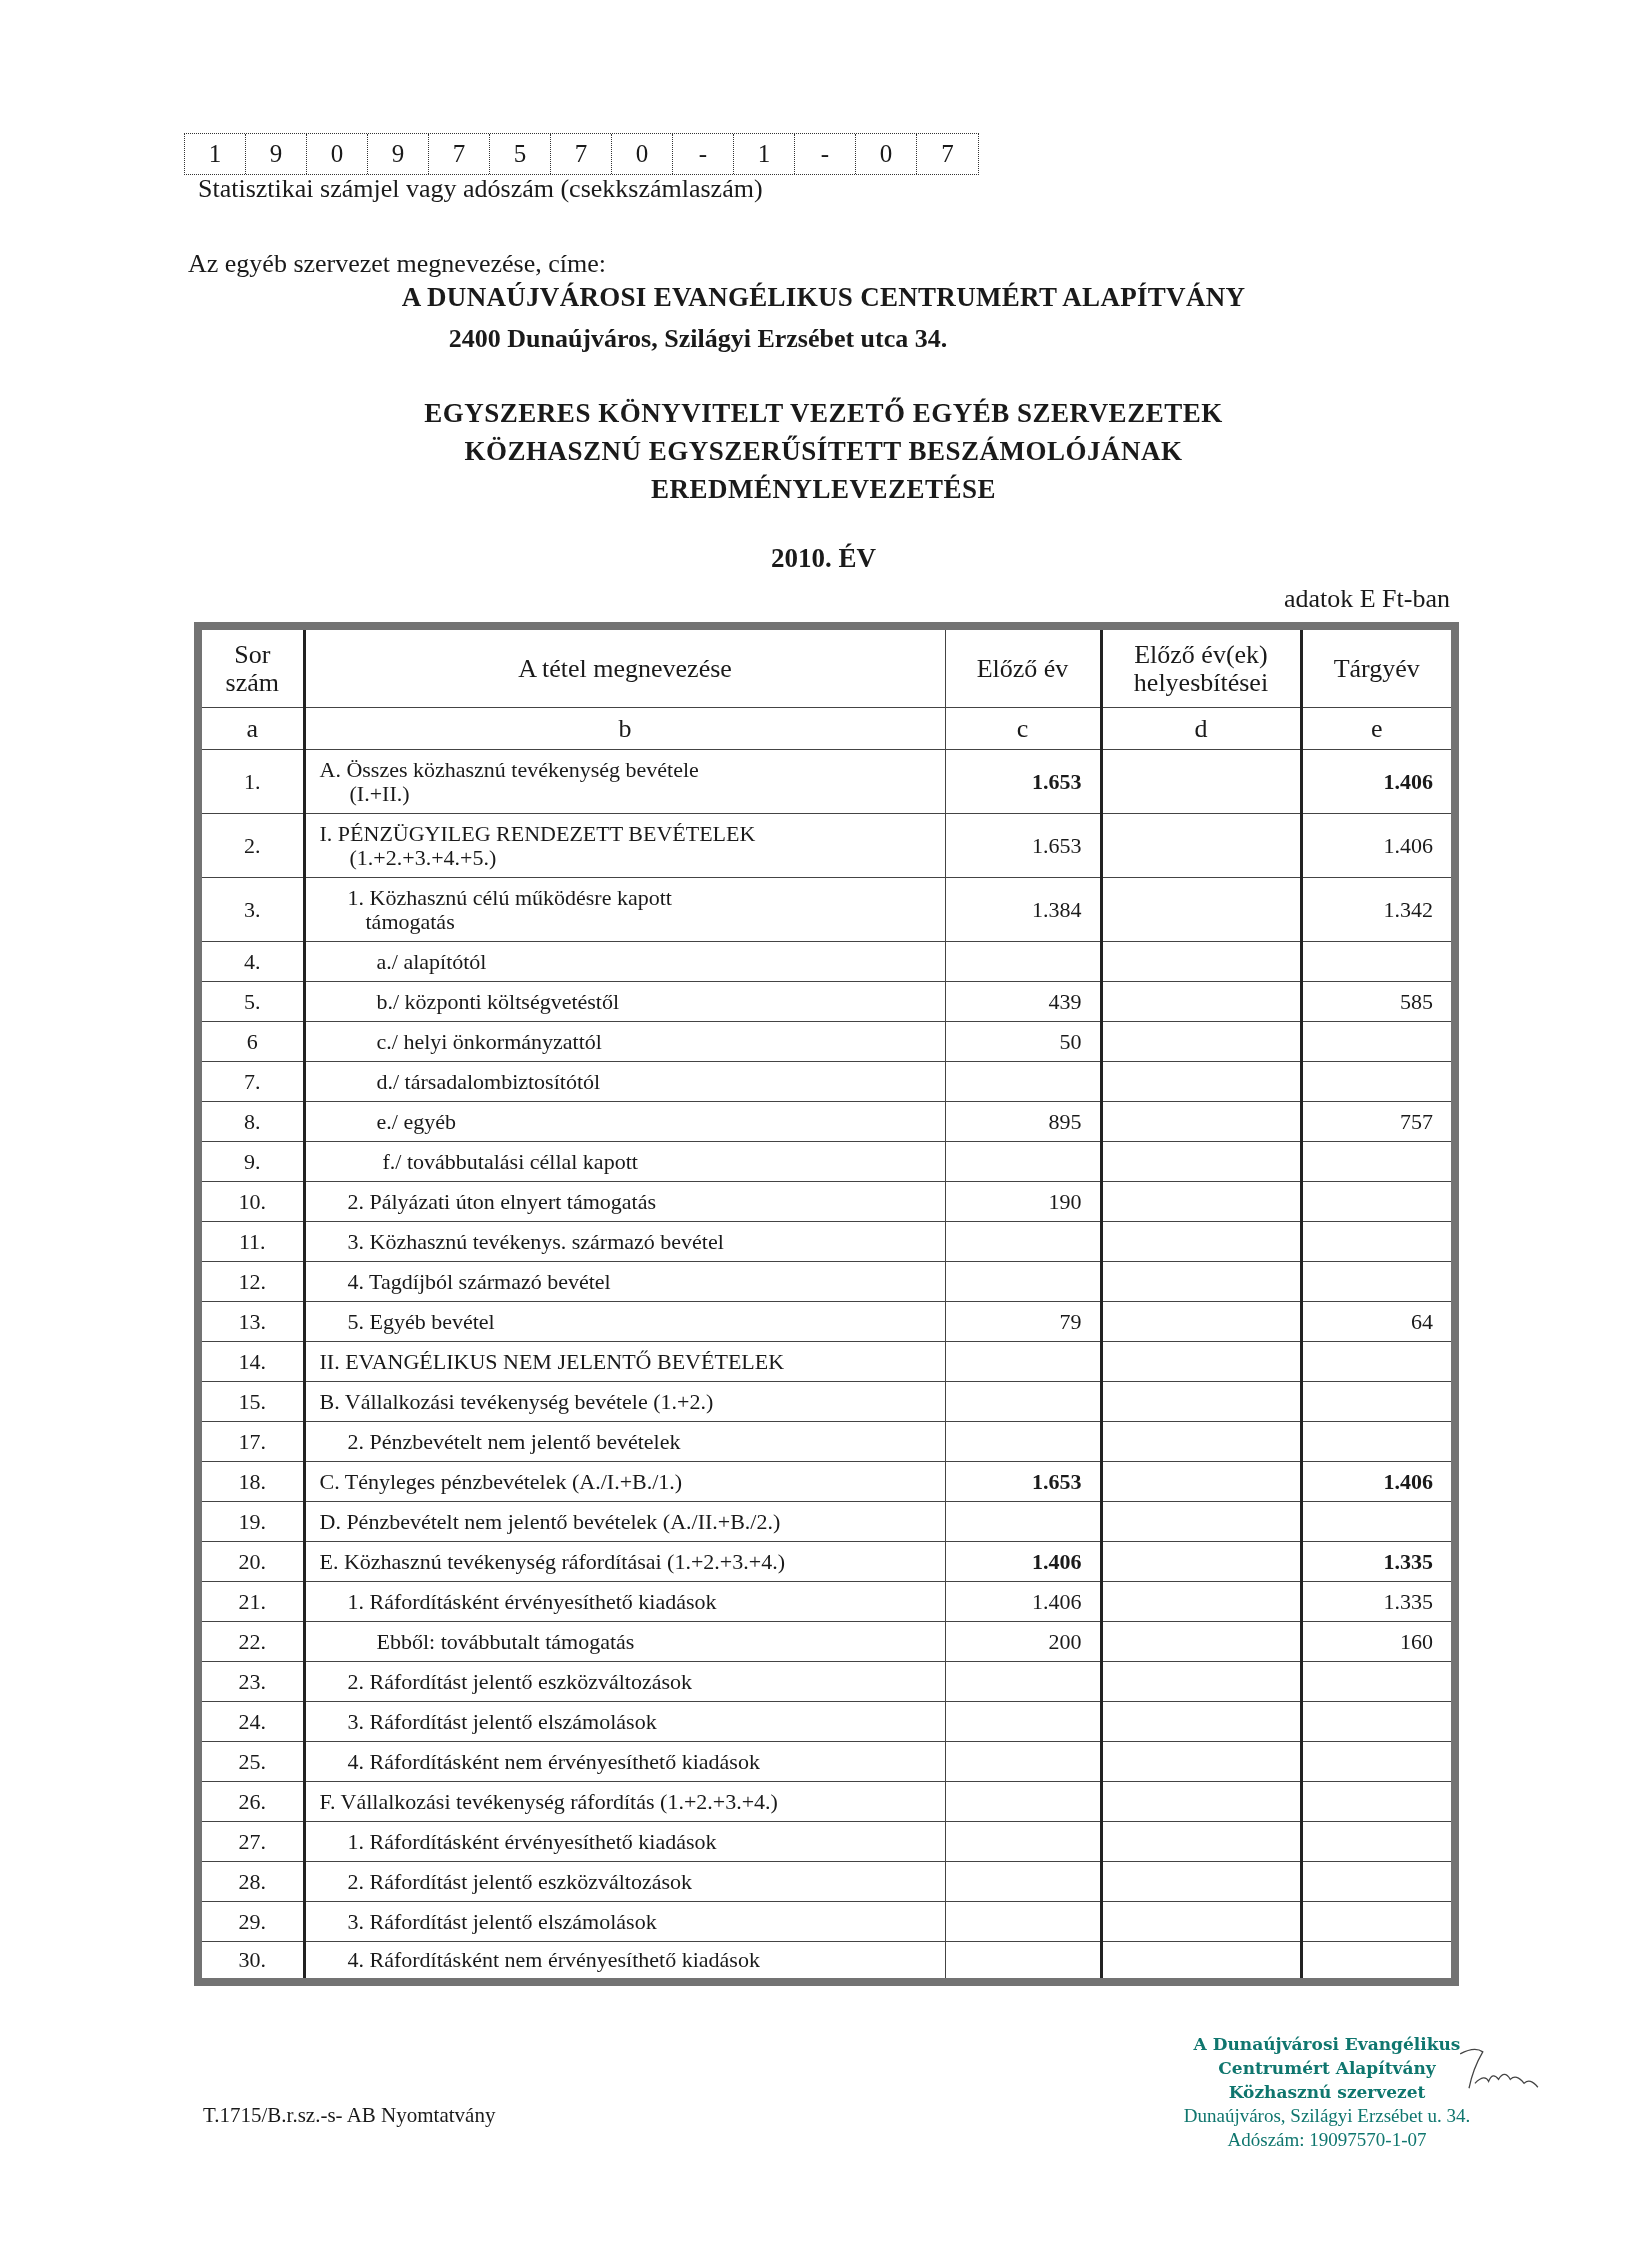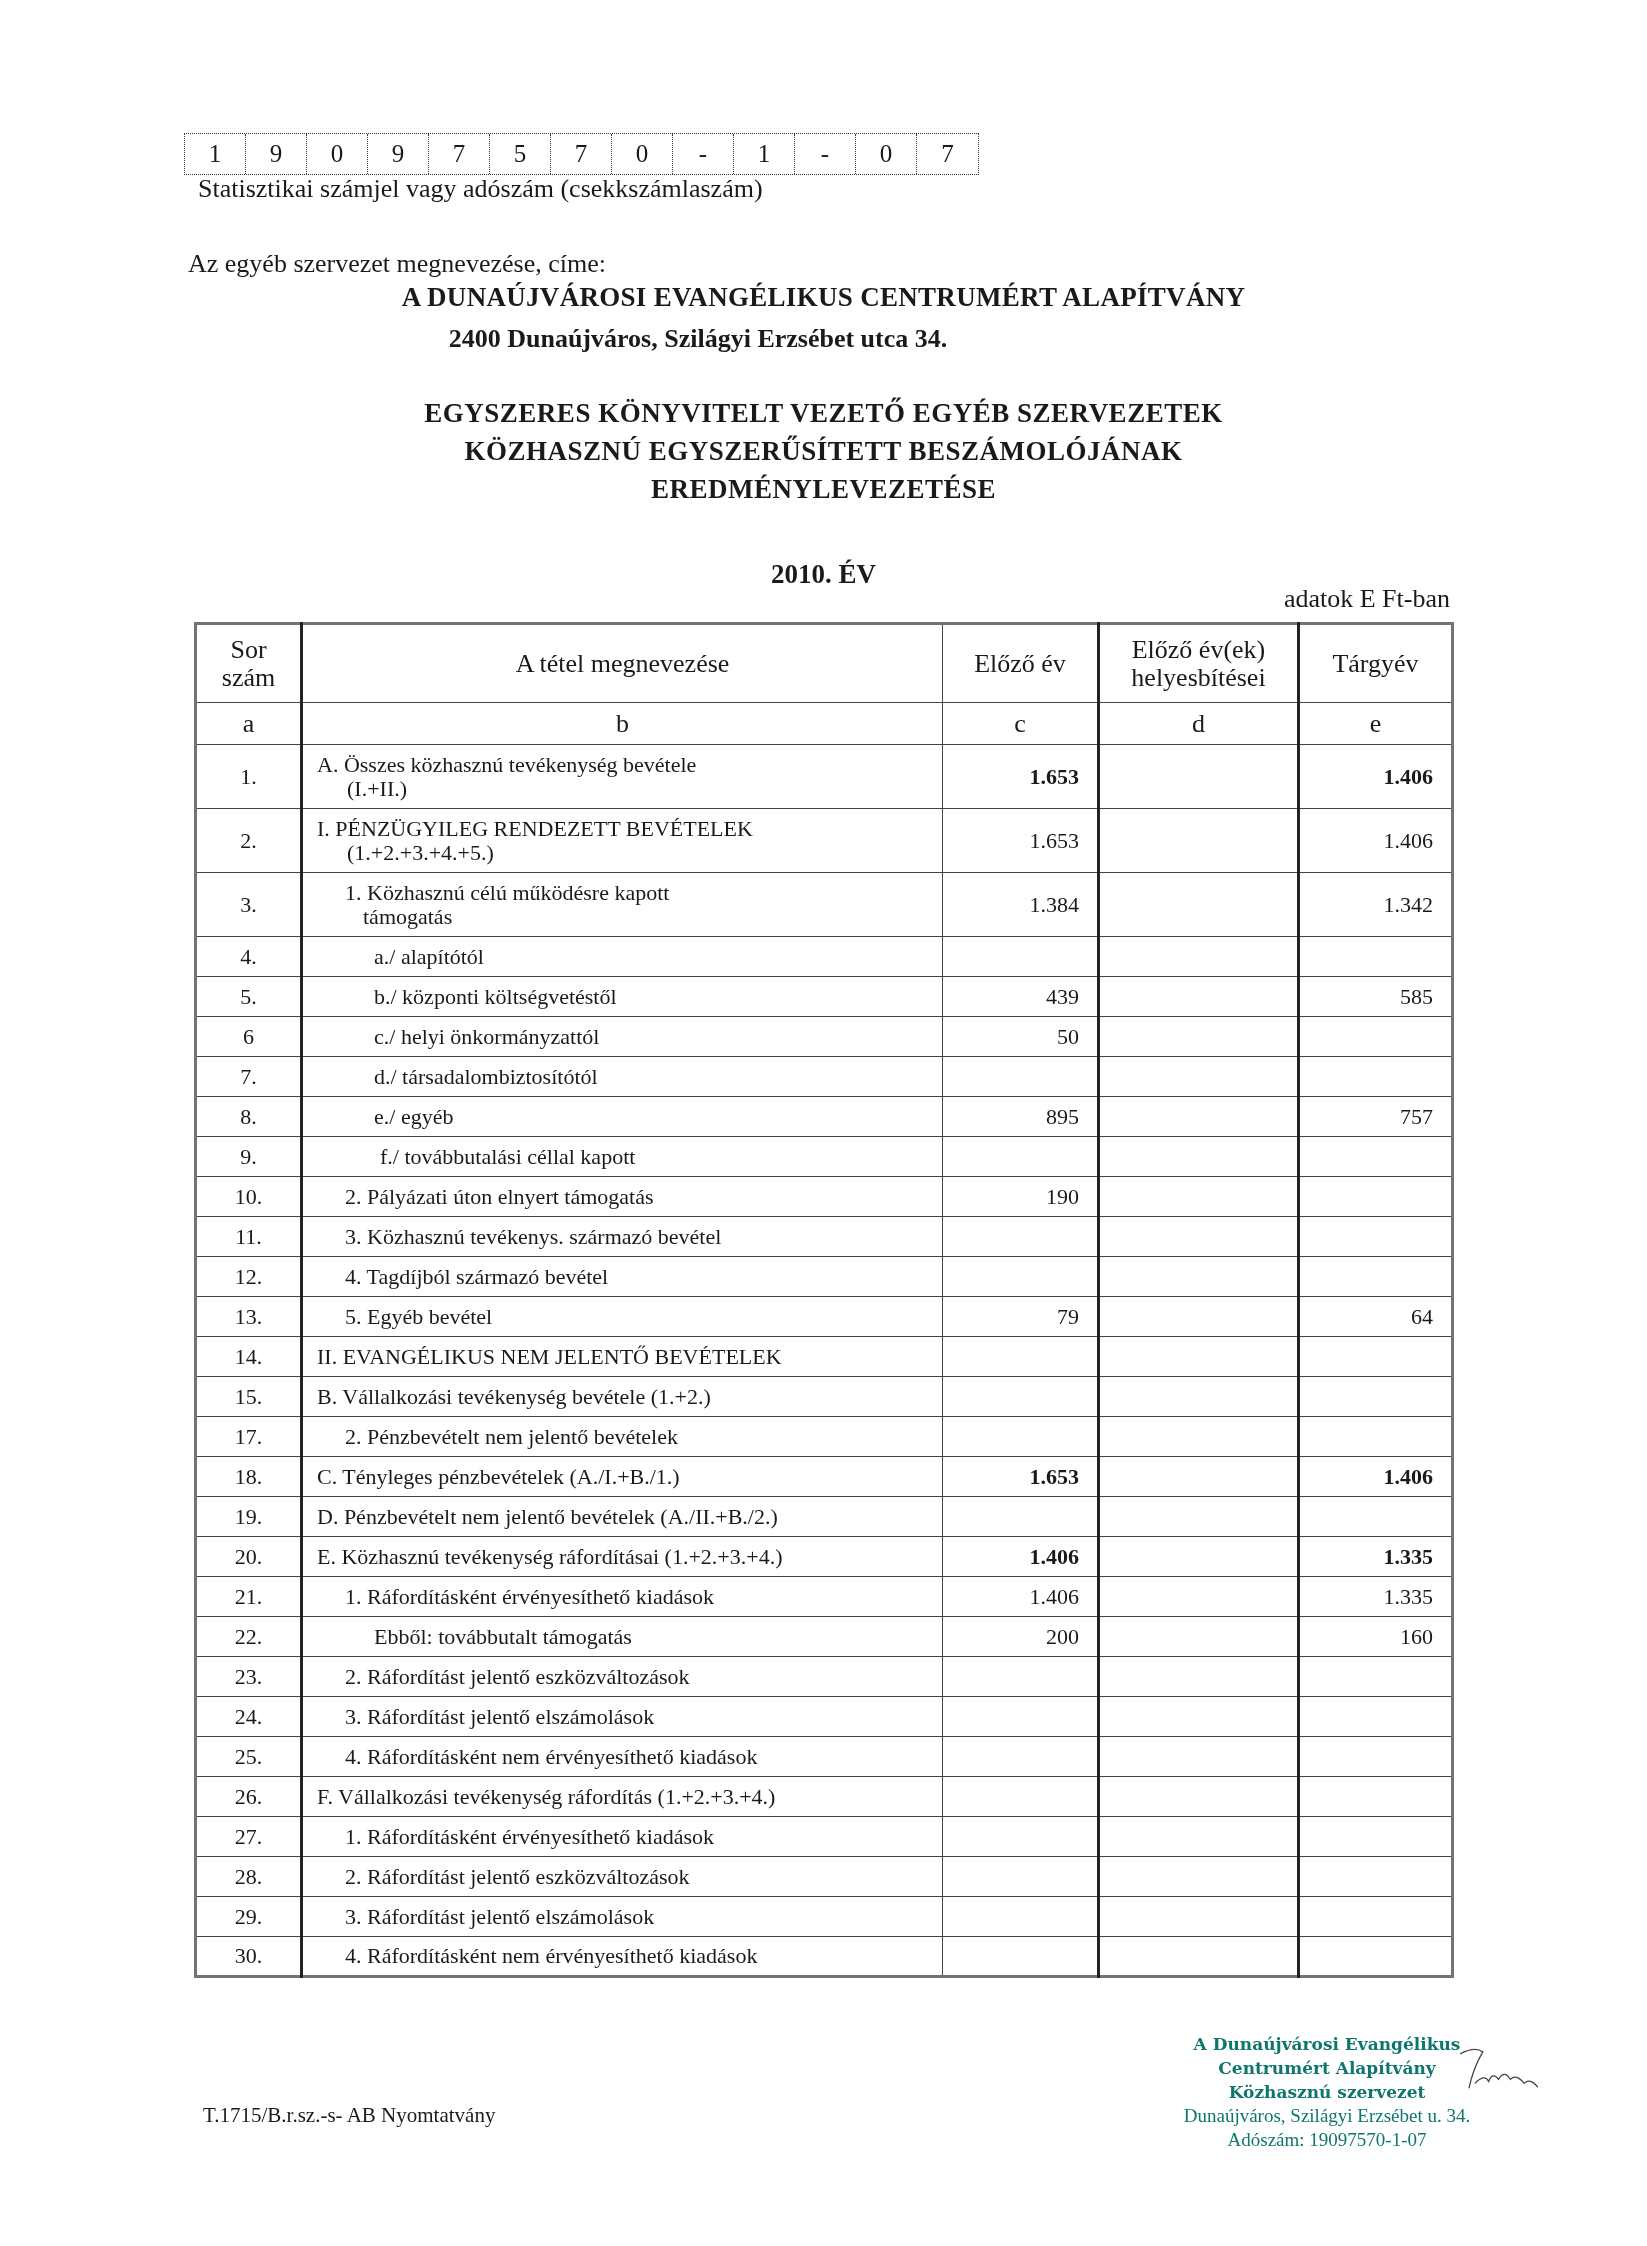--- a/index.html
+++ b/index.html
@@ -8,25 +8,25 @@
   .abs { position:absolute; }
   #taxid { left:184px; top:133px; height:40px; display:flex; border:1px dotted #333; }
   #taxid .cell { width:61px; height:40px; border-right:1px dotted #333; box-sizing:border-box;
     display:flex; align-items:center; justify-content:center; font-size:25px; }
   #taxid .cell:last-child { border-right:none; }
   #taxid-label { left:198px; top:174px; font-size:26px; }
   #org-label { left:188px; top:249px; font-size:26px; }
   #org-name { left:0; width:1647px; top:282px; text-align:center; font-weight:bold; font-size:27px; letter-spacing:0.3px; }
   #org-addr { left:0; width:1396px; top:324px; text-align:center; font-weight:bold; font-size:26px; }
   #title { left:0; width:1647px; top:394px; text-align:center; font-weight:bold; font-size:27px; line-height:38px; letter-spacing:0.5px; }
-  #year { left:0; width:1647px; top:543px; text-align:center; font-weight:bold; font-size:27px;margin-top:16px; }
+  #year { left:0; width:1647px; top:543px; text-align:center; font-weight:bold; font-size:27px; }
   #unit { right:197px; top:584px; font-size:26px; }
   table { position:absolute; left:194px; top:622px; width:1257px; border-collapse:collapse; table-layout:fixed; }
   td, th { border:1px solid #444; padding:0 10px; font-size:22px; font-weight:normal; overflow:hidden; white-space:nowrap; }
-  table { border:3px solid #737373; }
+  table { border:8px solid #737373; }
   col.c-a { width:106px; } col.c-b { width:641px; } col.c-c { width:156px; } col.c-d { width:200px; } col.c-e { width:154px; }
   th.sep, td.sep { border-left:3px solid #222; }
   thead tr.h1 th { height:77px; font-size:26px; line-height:28px; text-align:center; }
   thead tr.h2 th { height:41px; font-size:26px; text-align:center; }
   tbody tr { height:40px; }
   tbody tr.tall { height:64px; }
   td.num { text-align:center; }
   td.val { text-align:right; padding-right:18px; }
   td.label { text-align:left; white-space:normal; line-height:24px; }
   td.bold, tr.bold td.label { font-weight:normal; }

